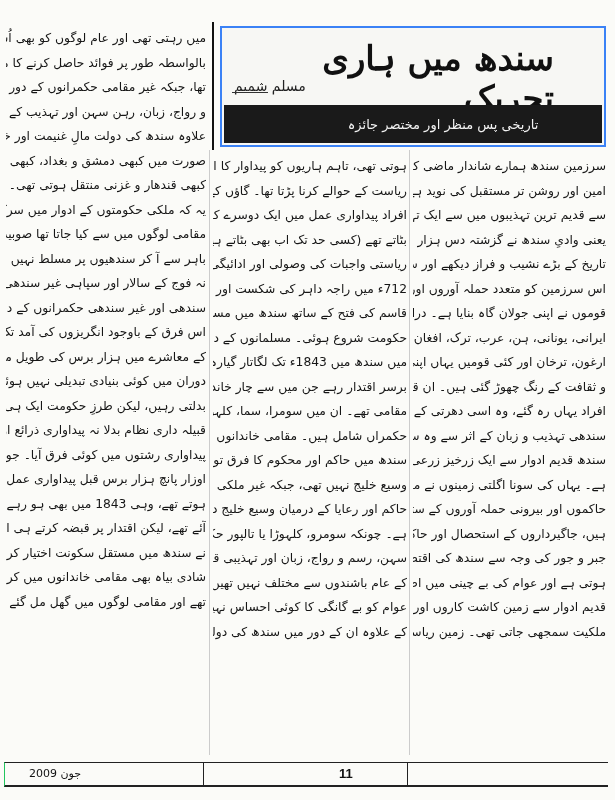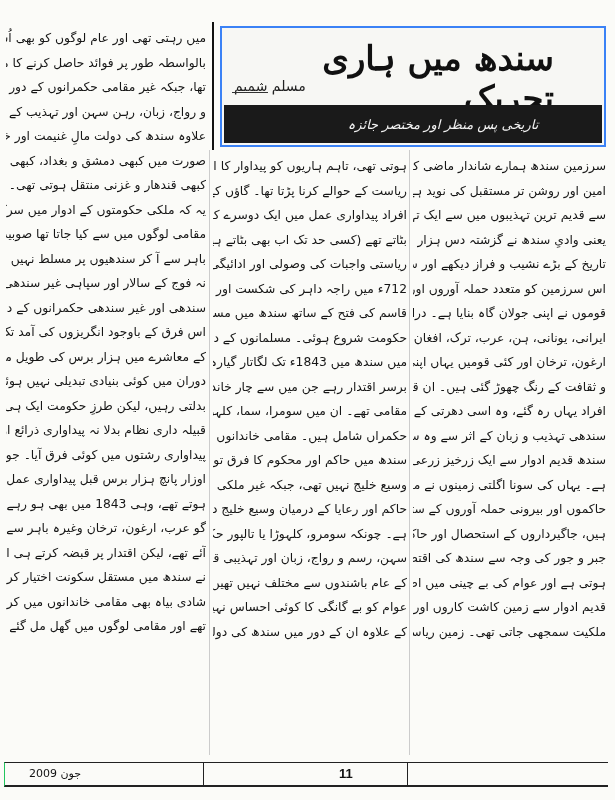--- a/index.html
+++ b/index.html
@@ -14,21 +14,21 @@
   .col-left { left: 6px; width: 200px; top: 26px; }
   .title-box { position: absolute; left: 220px; top: 26px; width: 386px; height: 121px;
                border: 2px solid #3b82f6; background: #f7f7f4; box-sizing: border-box; }
   .title { position: absolute; right: 50px; top: 10px; font-size: 34px; font-weight: bold;
            direction: rtl; font-family: "DejaVu Serif", serif; color: #111; letter-spacing: 1px; }
   .author { position: absolute; left: 12px; top: 50px; font-size: 14px; direction: rtl; color: #222; }
   .author-line { position: absolute; left: 10px; top: 64px; width: 36px; border-top: 1px solid #333; }
   .subtitle-bar { position: absolute; left: 2px; right: 2px; bottom: 2px; height: 38px;
                   background: #1a1a1a; color: #f3f3f3; direction: rtl; font-size: 13px;
                   display: flex; align-items: center; justify-content: center; }
-  .subtitle-bar span { margin-left: 60px; font-style: italic; }
+  .subtitle-bar span { margin-left: 60px; }
   .divider-v { position: absolute; left: 209px; top: 150px; width: 1px; height: 605px; background: #ccc; }
   .divider-v2 { position: absolute; left: 409px; top: 150px; width: 1px; height: 605px; background: #ccc; }
   .leftcol-rule { position: absolute; left: 212px; top: 22px; width: 2px; height: 128px; background: #111; }
   .footer { position: absolute; left: 4px; top: 762px; width: 604px; height: 25px;
             border-top: 1px solid #222; border-bottom: 2px solid #222; border-left: 1px solid #22c55e;
             box-sizing: border-box; font-size: 11px; }
   .footer .date { position: absolute; left: 24px; top: 4px; direction: rtl; }
   .footer .pagenum { position: absolute; left: 302px; top: 3px; font-weight: bold; font-family: "Liberation Sans", sans-serif; font-size: 13px; margin-left: 32px; }
   .footer .mag { position: absolute; right: 12px; top: 4px; direction: rtl; font-size: 10px; margin-top: 37px; }
   .footer .sep { position: absolute; right: 200px; top: -1px; width: 1px; height: 25px; background: #222; }
@@ -110,21 +110,20 @@
       <span class="line">نہ فوج کے سالار اور سپاہی غیر سندھی ہوتے تھے۔</span>
       <span class="line">سندھی اور غیر سندھی حکمرانوں کے دورِ حکومت میں</span>
       <span class="line">اس فرق کے باوجود انگریزوں کی آمد تک یہاں</span>
       <span class="line">کے معاشرے میں ہزار برس کی طویل مدت کے</span>
       <span class="line">دوران میں کوئی بنیادی تبدیلی نہیں ہوئی، حکومتیں</span>
       <span class="line">بدلتی رہیں، لیکن طرزِ حکومت ایک ہی رہا، یعنی نہ</span>
       <span class="line">قبیلہ داری نظام بدلا نہ پیداواری ذرائع اور</span>
       <span class="line">پیداواری رشتوں میں کوئی فرق آیا۔ جو آلات و</span>
       <span class="line">اوزار پانچ ہزار برس قبل پیداواری عمل میں استعمال</span>
       <span class="line">ہوتے تھے، وہی 1843 میں بھی ہو رہے تھے۔</span>
-      <span class="line">گو عرب، ارغون، ترخان وغیرہ باہر سے</span>
       <span class="line">آئے تھے، لیکن اقتدار پر قبضہ کرتے ہی انہوں</span>
       <span class="line">نے سندھ میں مستقل سکونت اختیار کر لی تھی۔</span>
       <span class="line">شادی بیاہ بھی مقامی خاندانوں میں کرنے لگے</span>
       <span class="line">تھے اور مقامی لوگوں میں گھل مل گئے تھے۔ ان کے</span>
     </div>
 
   <div class="footer">
     <span class="date">جون 2009</span>
     <span class="sep2"></span>
     <span class="pagenum">11</span>

